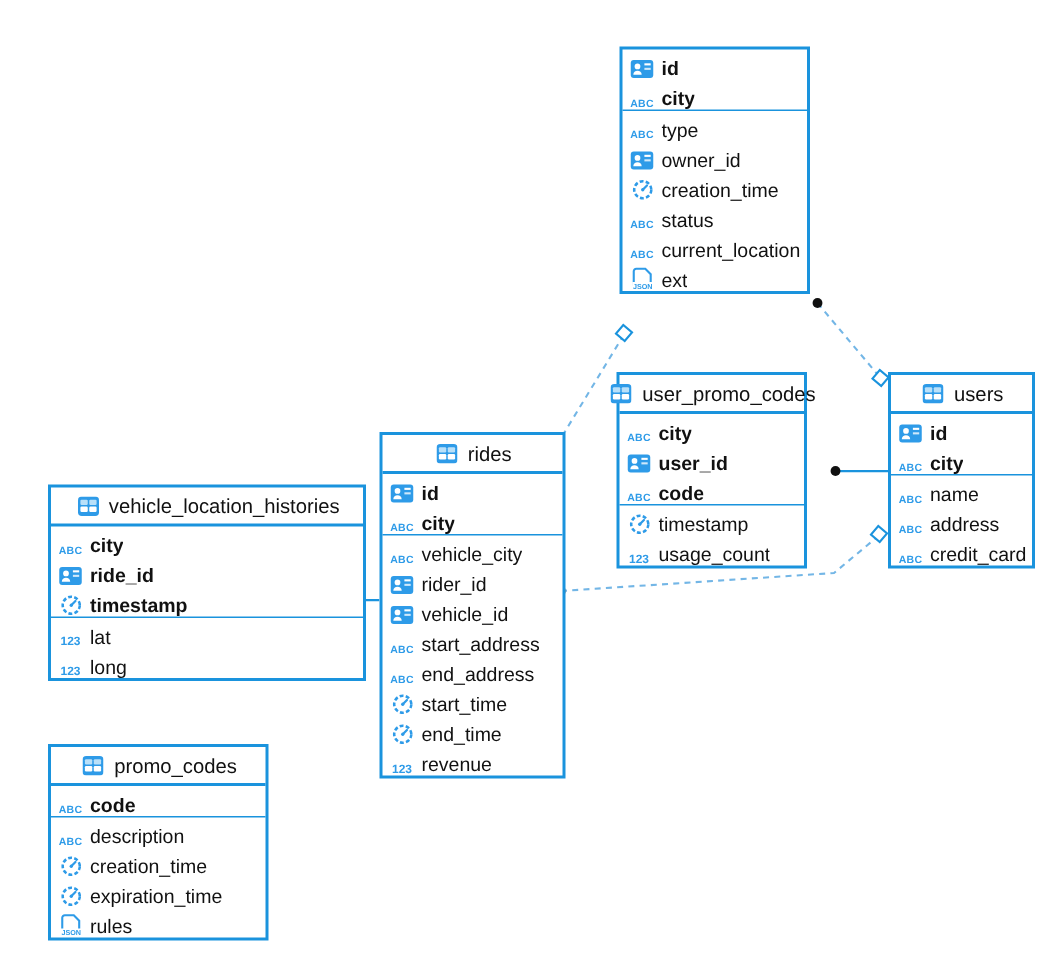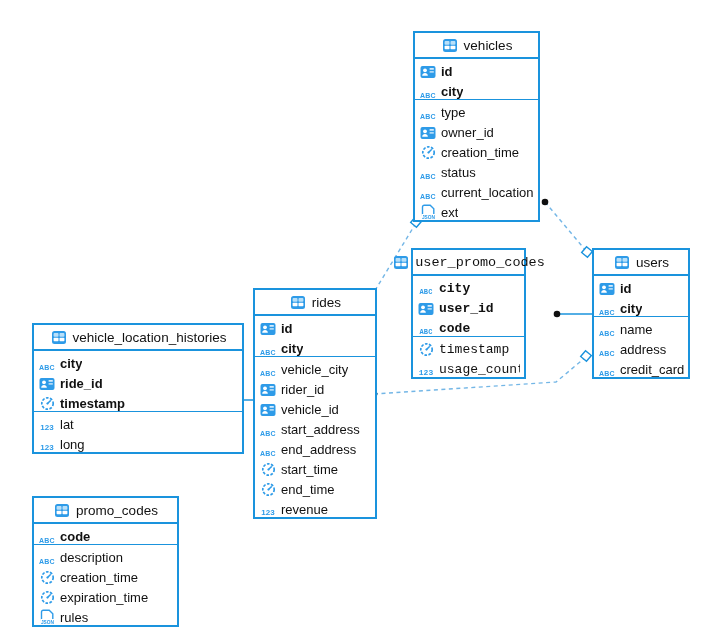--- a/index.html
+++ b/index.html
@@ -41,32 +41,20 @@
       <polyline points="374,394 556,382 586,357" fill="none" stroke="#73b6e6" stroke-width="1.4" stroke-dasharray="4 3.5"></polyline>
       <circle cx="374" cy="394" r="3.3" fill="#101010"></circle>
       <rect x="582.2" y="352.2" width="7.6" height="7.6" fill="#ffffff" stroke="#1a93dd" stroke-width="1.4" transform="rotate(40 586 356)"></rect>
       <polyline points="557,314 592,314" fill="none" stroke="#1a93dd" stroke-width="1.5"></polyline>
       <circle cx="557" cy="314" r="3.3" fill="#101010"></circle>
       <polyline points="217,400 253,400" fill="none" stroke="#1a93dd" stroke-width="1.5"></polyline>
       <circle cx="217" cy="400" r="3.3" fill="#101010"></circle>
     </svg>
   <div id="tables-layer">
       <div class="erd-table" style="left: 413px; top: 31px; width: 127px;">
-        <div class="erd-header">
-          <span class="icon-box">
-            <svg width="14" height="13" viewBox="0 0 14 13">
-              <rect width="14" height="13" rx="2.5" fill="#2e9be8"></rect>
-              <rect x="1.6" y="2.1" width="4.9" height="3.6" rx="0.8" fill="#b9e0f9"></rect>
-              <rect x="7.5" y="2.1" width="4.9" height="3.6" rx="0.8" fill="#b9e0f9"></rect>
-              <rect x="1.6" y="6.7" width="4.9" height="3.6" rx="0.8" fill="#ffffff"></rect>
-              <rect x="7.5" y="6.7" width="4.9" height="3.6" rx="0.8" fill="#ffffff"></rect>
-            </svg>
-          </span>
-          <span>vehicles</span>
-        </div>
         <div class="erd-section keys">
           <div class="erd-row pk">
             <span class="icon-box">
               <svg width="16" height="14" viewBox="0 0 16 14">
                 <rect x="0.5" y="1" width="15" height="12" rx="2" fill="#2e9be8"></rect>
                 <circle cx="5" cy="5.3" r="1.9" fill="#fff"></circle>
                 <path d="M2.2 10.8c0-1.7 1.3-2.7 2.8-2.7s2.8 1 2.8 2.7z" fill="#fff"></path>
                 <rect x="9.6" y="3.2" width="4.2" height="1.4" fill="#fff"></rect>
                 <rect x="9.6" y="6.2" width="4.2" height="1.4" fill="#cfe9fb"></rect>
               </svg>
@@ -126,21 +114,21 @@
               <svg width="15" height="16" viewBox="0 0 15 16">
                 <path d="M3.2 1.2 h6 l3.6 3.6 v7 a1.7 1.7 0 0 1 -1.7 1.7 h-7.9 a1.7 1.7 0 0 1 -1.7 -1.7 v-8.9 a1.7 1.7 0 0 1 1.7 -1.7 z" fill="none" stroke="#2e9be8" stroke-width="1.4"></path>
                 <rect x="0.5" y="10" width="14" height="5.5" fill="#fff"></rect>
                 <text x="7.5" y="14.6" font-size="4.8" font-weight="700" fill="#2e9be8" text-anchor="middle" font-family="Liberation Sans,sans-serif">JSON</text>
               </svg>
             </span>
             <span class="col-label">ext</span>
           </div>
         </div>
       </div>
-      <div class="erd-table" style="left: 411px; top: 248px; width: 115px; font-family: Liberation Mono, monospace;">
+      <div class="erd-table" style="left: 411px; top: 248px; width: 127px;">
         <div class="erd-header">
           <span class="icon-box">
             <svg width="14" height="13" viewBox="0 0 14 13">
               <rect width="14" height="13" rx="2.5" fill="#2e9be8"></rect>
               <rect x="1.6" y="2.1" width="4.9" height="3.6" rx="0.8" fill="#b9e0f9"></rect>
               <rect x="7.5" y="2.1" width="4.9" height="3.6" rx="0.8" fill="#b9e0f9"></rect>
               <rect x="1.6" y="6.7" width="4.9" height="3.6" rx="0.8" fill="#ffffff"></rect>
               <rect x="7.5" y="6.7" width="4.9" height="3.6" rx="0.8" fill="#ffffff"></rect>
             </svg>
           </span>

